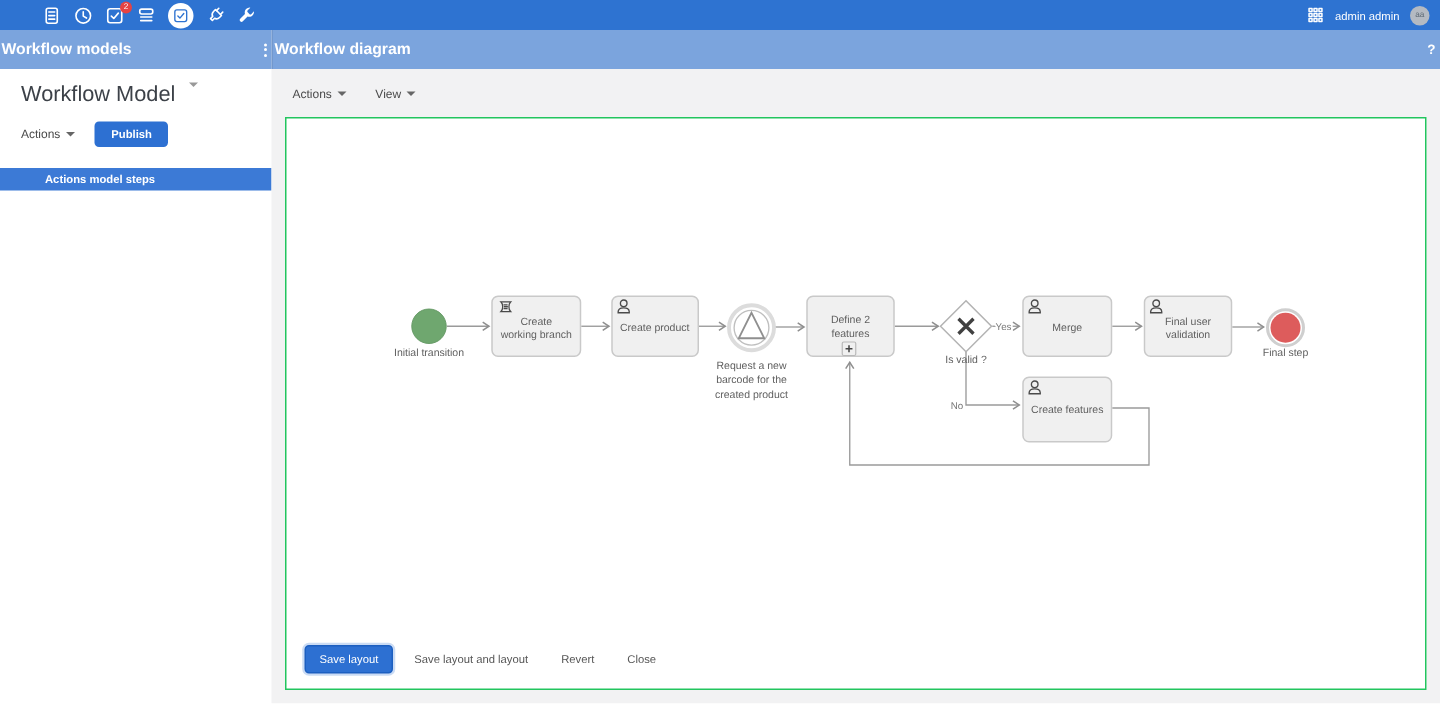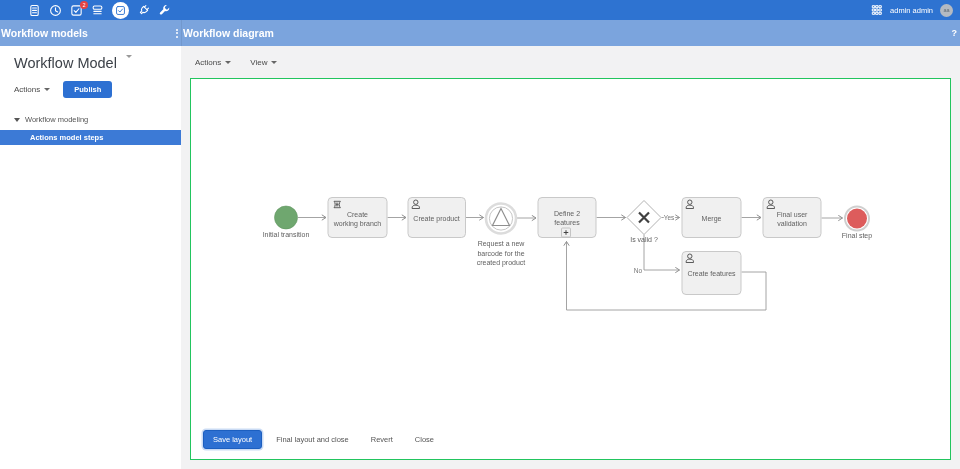--- a/index.html
+++ b/index.html
@@ -154,24 +154,20 @@
         <span class="caret-dd caret-sm"></span>
       </div>
       <div class="side-controls">
         <span class="link-btn">
           <span>Actions</span>
           <span class="caret-dd"></span>
         </span>
         <button class="btn-primary">Publish</button>
       </div>
       <div class="tree">
-        <div class="tree-row root">
-          <span class="caret-down"></span>
-          <span>Workflow modeling</span>
-        </div>
         <div class="tree-row selected">
           <span>Actions model steps</span>
         </div>
       </div>
     </div>
   </aside>
 
   <main>
     <div class="panel-header">
       <span>Workflow diagram</span>
@@ -280,20 +276,20 @@
 
           <g>
             <rect class="node-box" x="491" y="172.5" width="59" height="43" rx="4"></rect>
             <use href="#ic-user" x="494" y="174.5"></use>
             <text class="dtxt" x="520.5" y="196.5" text-anchor="middle">Create features</text>
           </g>
         </svg>
 
         <div class="footer">
           <button class="btn-save">Save layout</button>
-          <button class="btn-flat">Final layout and close</button>
+          <button class="btn-flat">Save layout and layout</button>
           <button class="btn-flat">Revert</button>
           <button class="btn-flat">Close</button>
         </div>
       </div>
     </div>
   </main>
 </div>
 
 </body></html>

